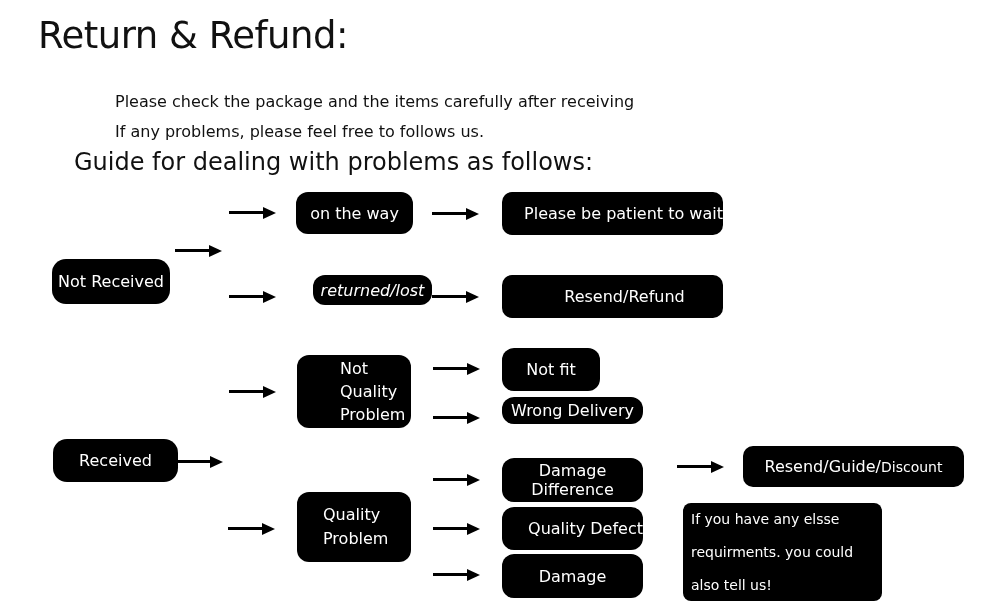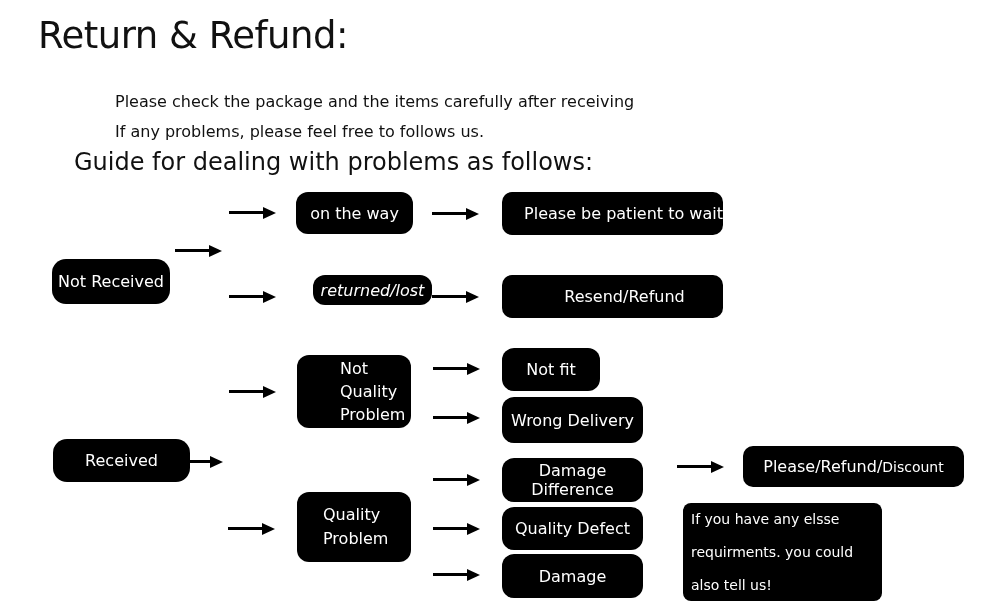--- a/index.html
+++ b/index.html
@@ -87,51 +87,51 @@
   <div class="node align-left nqp" style="left:297px;top:355px;width:114px;height:73px;">
     <span class="lbl">Not
 Quality
 Problem</span>
   </div>
   <div class="arrow" style="left:433px;top:362px;"></div>
   <div class="node" style="left:502px;top:348px;width:98px;height:43px;">
     <span class="lbl">Not fit</span>
   </div>
   <div class="arrow" style="left:433px;top:411px;"></div>
-  <div class="node" style="left:502px;top:397px;width:141px;height:46px;">
+  <div class="node" style="left:502px;top:397px;width:141px;height:27px;">
     <span class="lbl">Wrong Delivery</span>
   </div>
 
-  <div class="node r14" style="left:53px;top:439px;width:137px;height:43px;">
+  <div class="node r14" style="left:53px;top:439px;width:125px;height:43px;">
     <span class="lbl">Received</span>
   </div>
   <div class="arrow" style="left:176px;top:455px;"></div>
 
   <div class="arrow" style="left:228px;top:522px;"></div>
   <div class="node align-left qp" style="left:297px;top:492px;width:114px;height:70px;">
     <span class="lbl">Quality
 Problem</span>
   </div>
 
   <div class="arrow" style="left:433px;top:473px;"></div>
   <div class="node" style="left:502px;top:458px;width:141px;height:44px;">
     <span class="lbl">Damage Difference</span>
   </div>
   <div class="arrow" style="left:433px;top:522px;"></div>
-  <div class="node" style="left:502px;top:507px;width:141px;height:43px;">
+  <div class="node" style="left:502px;top:507px;width:141px;height:43px;justify-content:flex-end;">
     <span class="lbl">Quality Defect</span>
   </div>
   <div class="arrow" style="left:433px;top:568px;"></div>
   <div class="node" style="left:502px;top:554px;width:141px;height:44px;">
     <span class="lbl">Damage</span>
   </div>
 
   <div class="arrow" style="left:677px;top:460px;"></div>
   <div class="node r10" style="left:743px;top:446px;width:221px;height:41px;">
-    <span class="lblwrap"><span>Please/Refund/</span><span class="small">Discount</span></span>
+    <span class="lblwrap"><span>Resend/Guide/</span><span class="small">Discount</span></span>
   </div>
 
   <div class="node r8 align-left note" style="left:683px;top:503px;width:199px;height:98px;">
     <span class="lbl">If you have any elsse
 requirments. you could
 also tell us!</span>
   </div>
 
 </div>
 

